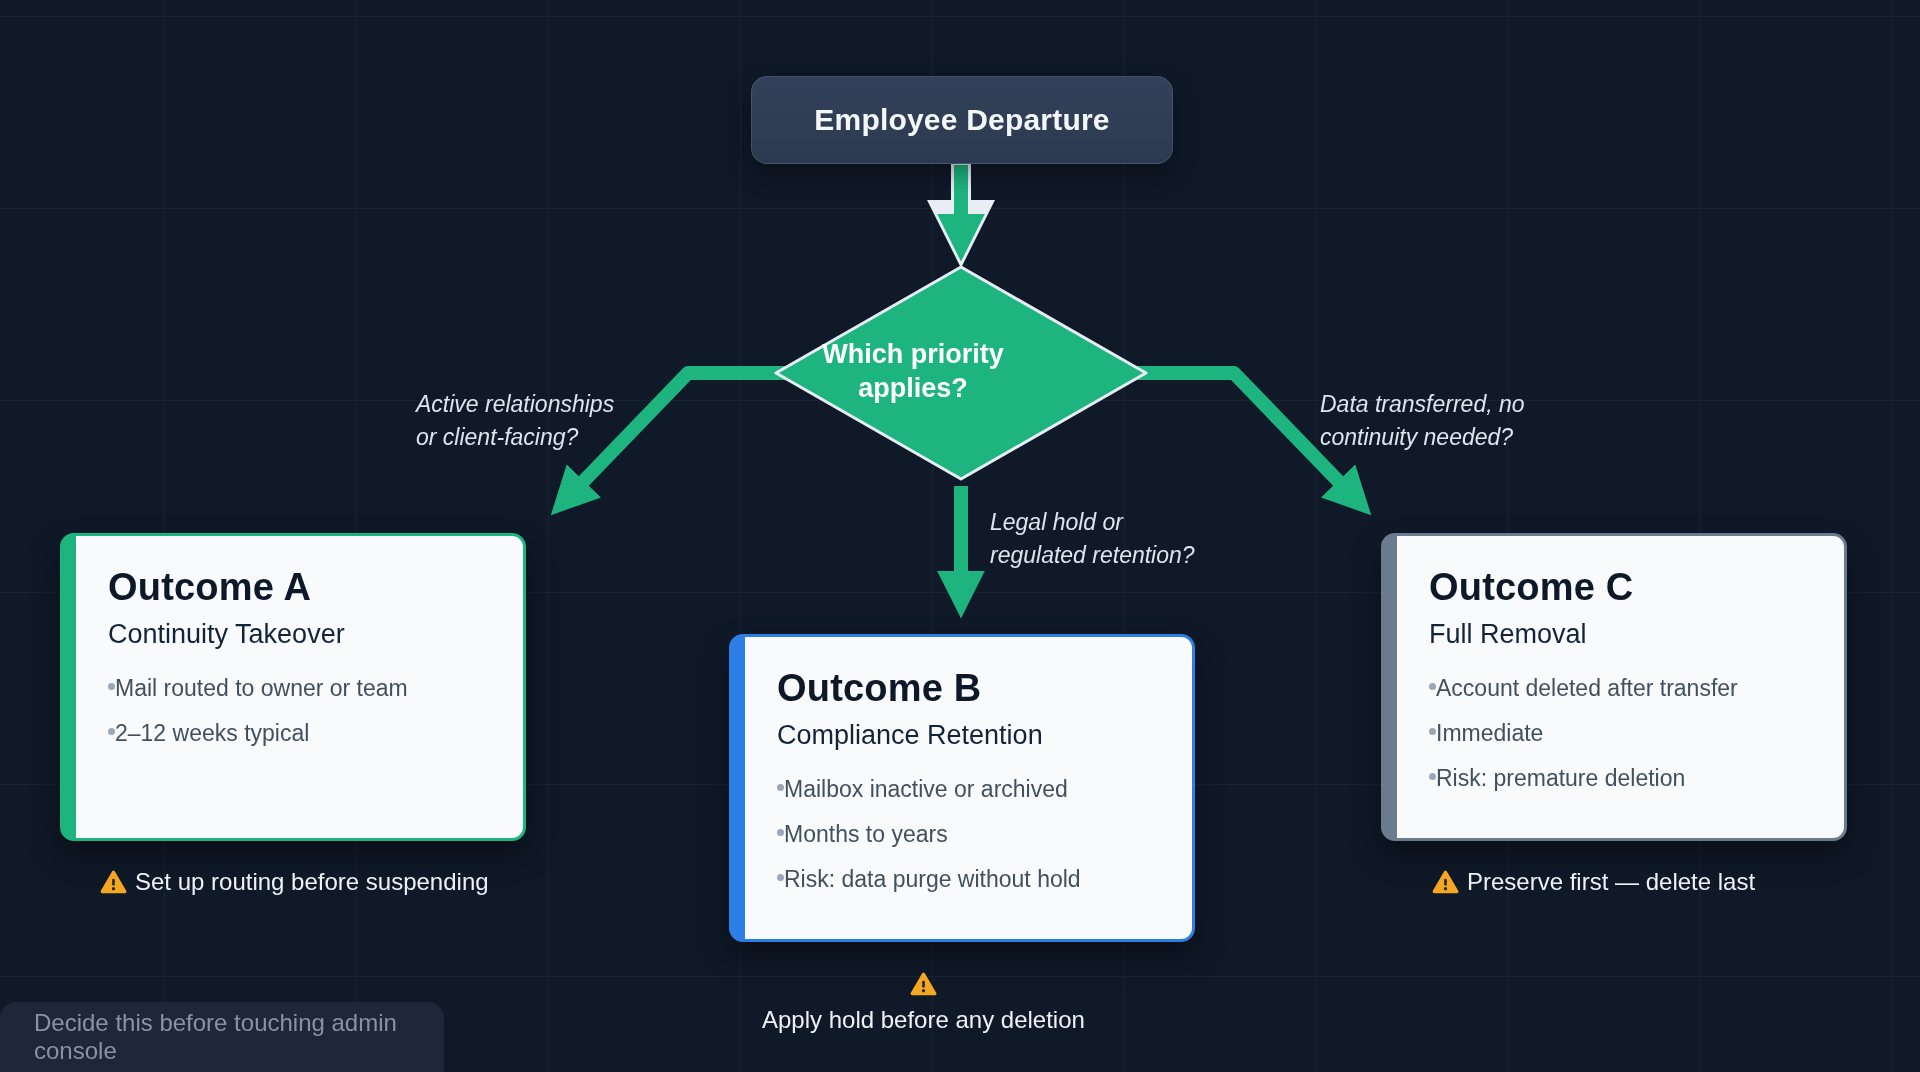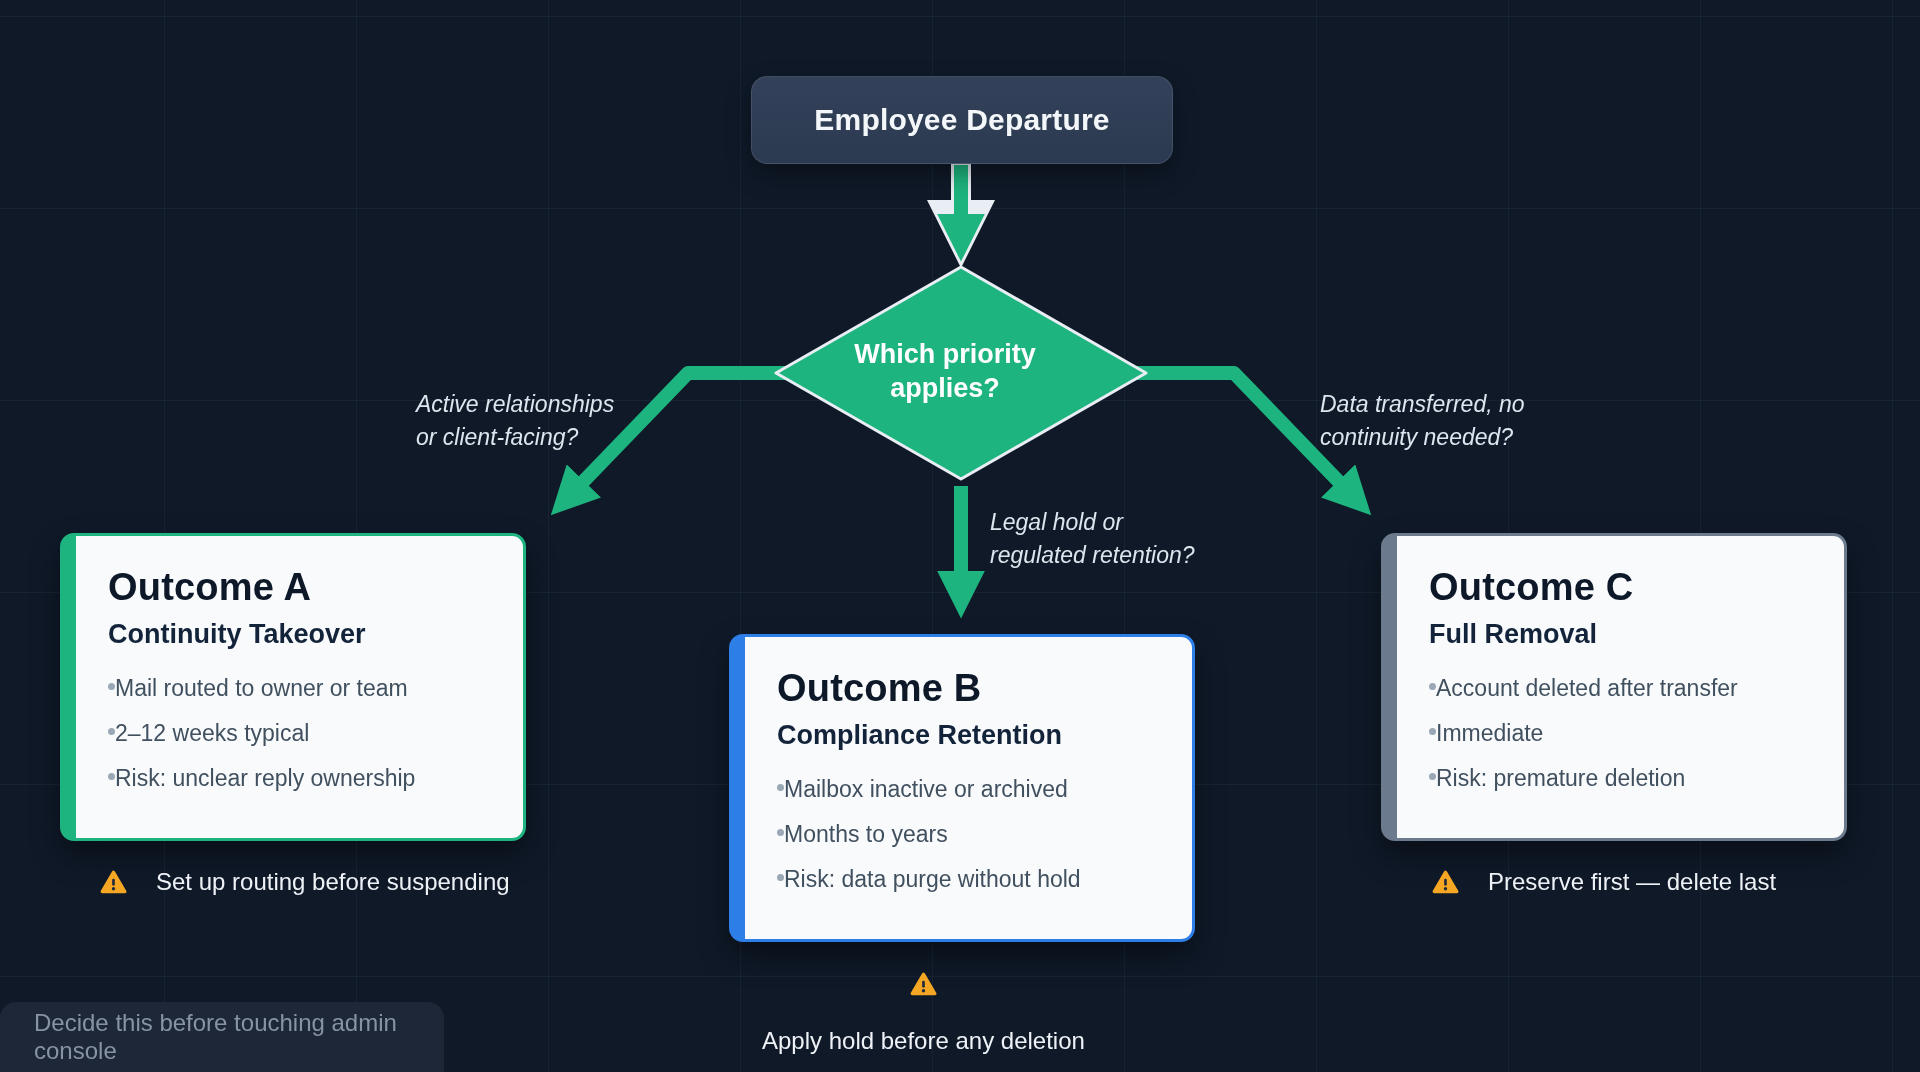--- a/index.html
+++ b/index.html
@@ -23,21 +23,21 @@
     background:linear-gradient(#33425a,#2b3a50);
     border:1px solid rgba(255,255,255,0.10);
     border-radius:16px;
     display:flex;align-items:center;justify-content:center;
     font-size:30px;font-weight:700;color:#f4f7fa;letter-spacing:0.2px;
     box-shadow:0 10px 24px rgba(0,0,0,0.35);
   }
 
   
   .decision-label{
-    left:820px;top:338px;width:250px;text-align:center;
+    left:788px;top:338px;width:250px;text-align:center;
     font-size:27px;font-weight:700;color:#ffffff;line-height:1.25;
   }
 
   
   .branch-label{
     font-size:23px;font-style:italic;color:#dde5ee;line-height:1.42;
     white-space:pre-line;
   }
   .branch-left{left:392px;top:388px;margin-left:24px;}
   .branch-middle{left:990px;top:506px;}
@@ -46,30 +46,30 @@
   
   .card{
     width:466px;min-height:308px;background:#f8fafc;border-radius:14px;
     box-shadow:0 14px 30px rgba(0,0,0,0.40);
     padding:30px 34px 26px 32px;box-sizing:border-box;
   }
   .card-a{left:60px;top:533px;border:3px solid #1db47f;border-left:16px solid #1db47f;}
   .card-b{left:729px;top:634px;border:3px solid #2e7ee7;border-left:16px solid #2e7ee7;}
   .card-c{left:1381px;top:533px;border:3px solid #6b7a8c;border-left:16px solid #6b7a8c;}
   .card h2{margin:0;font-size:38px;font-weight:700;color:#0d1829;letter-spacing:0.2px;}
-  .card h3{margin:10px 0 0 0;font-size:27px;font-weight:700;color:#13233a;}
+  .card h3{margin:10px 0 0 0;font-size:27px;font-weight:400;color:#13233a;}
   .card ul{list-style:none;margin:24px 0 0 0;padding:0;}
   .card li{display:flex;align-items:flex-start;margin-bottom:15px;
     font-size:23px;color:#41505f;line-height:1.3;}
   .card li:last-child{margin-bottom:0;}
   .dot{flex:0 0 auto;width:7px;height:7px;border-radius:50%;background:#9aa7b4;margin-top:9px;}
 
   
   .warning{
-    display:flex;align-items:center;gap:29px;
+    display:flex;align-items:center;gap:8px;
     font-size:24px;color:#eef2f7;
   }
   .warn-a{left:100px;top:868px;}
   .warn-b{left:762px;top:971px;flex-direction:column;}
   .warn-c{left:1432px;top:868px;}
   .warning svg{flex:0 0 auto;}
 
   
   .footnote{
     left:0;top:1002px;width:444px;height:70px;
@@ -124,24 +124,20 @@
     <h3>Continuity Takeover</h3>
     <ul>
       <li>
         <span class="dot"></span>
         <span>Mail routed to owner or team</span>
       </li>
       <li>
         <span class="dot"></span>
         <span>2–12 weeks typical</span>
       </li>
-      <li>
-        <span class="dot"></span>
-        <span>Risk: unclear reply ownership</span>
-      </li>
     </ul>
   </div>
 
   <div class="abs card card-b">
     <h2>Outcome B</h2>
     <h3>Compliance Retention</h3>
     <ul>
       <li>
         <span class="dot"></span>
         <span>Mailbox inactive or archived</span>

